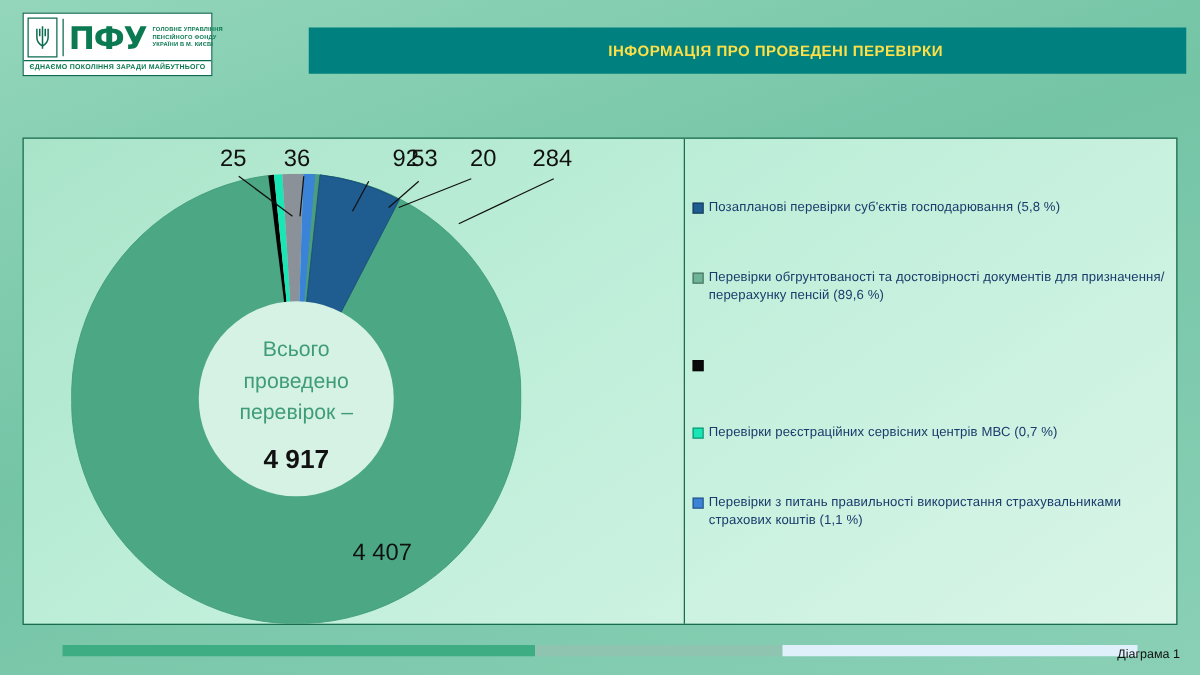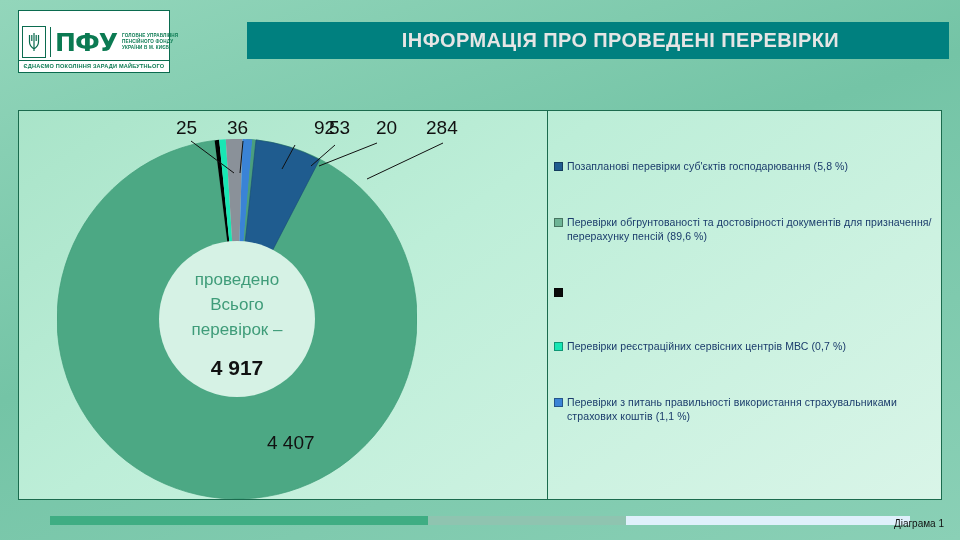--- a/index.html
+++ b/index.html
@@ -21,21 +21,21 @@
     left: 18px;
     top: 10px;
     width: 152px;
     background: #ffffff;
     border: 1px solid #0b6b4f;
     box-sizing: border-box;
   }
   #logo-top {
     display: flex;
     align-items: center;
-    padding: 15px 3px 2px 3px;
+    padding: 3px 3px 2px 3px;
   }
   #logo-crest {
     width: 22px;
     height: 30px;
     border: 1px solid #0b6b4f;
     display: flex;
     align-items: center;
     justify-content: center;
     color: #0b6b4f;
     font-size: 16px;
@@ -88,22 +88,22 @@
     left: 247px;
     top: 22px;
     width: 702px;
     height: 37px;
     background: #00807f;
     display: flex;
     align-items: center;
     justify-content: center;
   }
   #title-text {
-    color: #e5e5e5;
-    font-size: 20px;
+    color: #fde047;
+    font-size: 12px;
     font-weight: bold;
     letter-spacing: .4px;
     white-space: nowrap;
     font-family: "Liberation Sans", sans-serif;
     margin-left: 45px;
   }
 
   
   #panel {
     position: absolute;
@@ -259,43 +259,43 @@
         <path d="M 180 180 L 185.65 0.06 A 180 180 0 0 1 195.36 0.52 Z" fill="#3a83d6"></path>
 
         <path d="M 180 180 L 195.36 0.52 A 180 180 0 0 1 199.02 0.89 Z" fill="#4a9e7e"></path>
 
         <path d="M 180 180 L 199.02 0.89 A 180 180 0 0 1 262.57 20.72 Z" fill="#1f5c8f" stroke="#174a73" stroke-width="0.6"></path>
 
         <circle cx="180" cy="180" r="78" fill="#d6f2e5"></circle>
       </svg>
 
       <div id="center-label">
+        <div class="cl-line">Всього</div>
         <div class="cl-line">проведено</div>
-        <div class="cl-line">Всього</div>
         <div class="cl-line">перевірок –</div>
         <div class="cl-total">4 917</div>
       </div>
     </div>
 
     <svg style="position:absolute;left:0;top:0;width:528px;height:390px;pointer-events:none">
       <line x1="172" y1="30" x2="215" y2="62" stroke="#111" stroke-width="1"></line>
       <line x1="224" y1="30" x2="221" y2="62" stroke="#111" stroke-width="1"></line>
       <line x1="276" y1="34" x2="263" y2="58" stroke="#111" stroke-width="1"></line>
       <line x1="316" y1="34" x2="292" y2="55" stroke="#111" stroke-width="1"></line>
       <line x1="358" y1="32" x2="300" y2="55" stroke="#111" stroke-width="1"></line>
       <line x1="424" y1="32" x2="348" y2="68" stroke="#111" stroke-width="1"></line>
     </svg>
 
     <div class="dv" style="left:157px; top:6px;">25</div>
     <div class="dv" style="left:208px; top:6px;">36</div>
     <div class="dv" style="left:259px; top:6px;margin-left:36px;">92</div>
     <div class="dv" style="left:310px; top:6px;">53</div>
     <div class="dv" style="left:357px; top:6px;">20</div>
     <div class="dv" style="left:407px; top:6px;">284</div>
-    <div class="dv" style="left:248px; top:321px;">4 407</div>
+    <div class="dv" style="left:263px; top:321px;">4 407</div>
   </div>
 
   <div id="legend-area">
     <div class="legend-item">
       <span class="swatch" style="background:#1f5c8f"></span>
       <span class="legend-text">Позапланові перевірки  суб'єктів господарювання (5,8 %)</span>
     </div>
     <div class="legend-item">
       <span class="swatch" style="background:#6eb496"></span>
       <span class="legend-text">Перевірки обгрунтованості та достовірності документів для призначення/перерахунку пенсій (89,6 %)</span>

